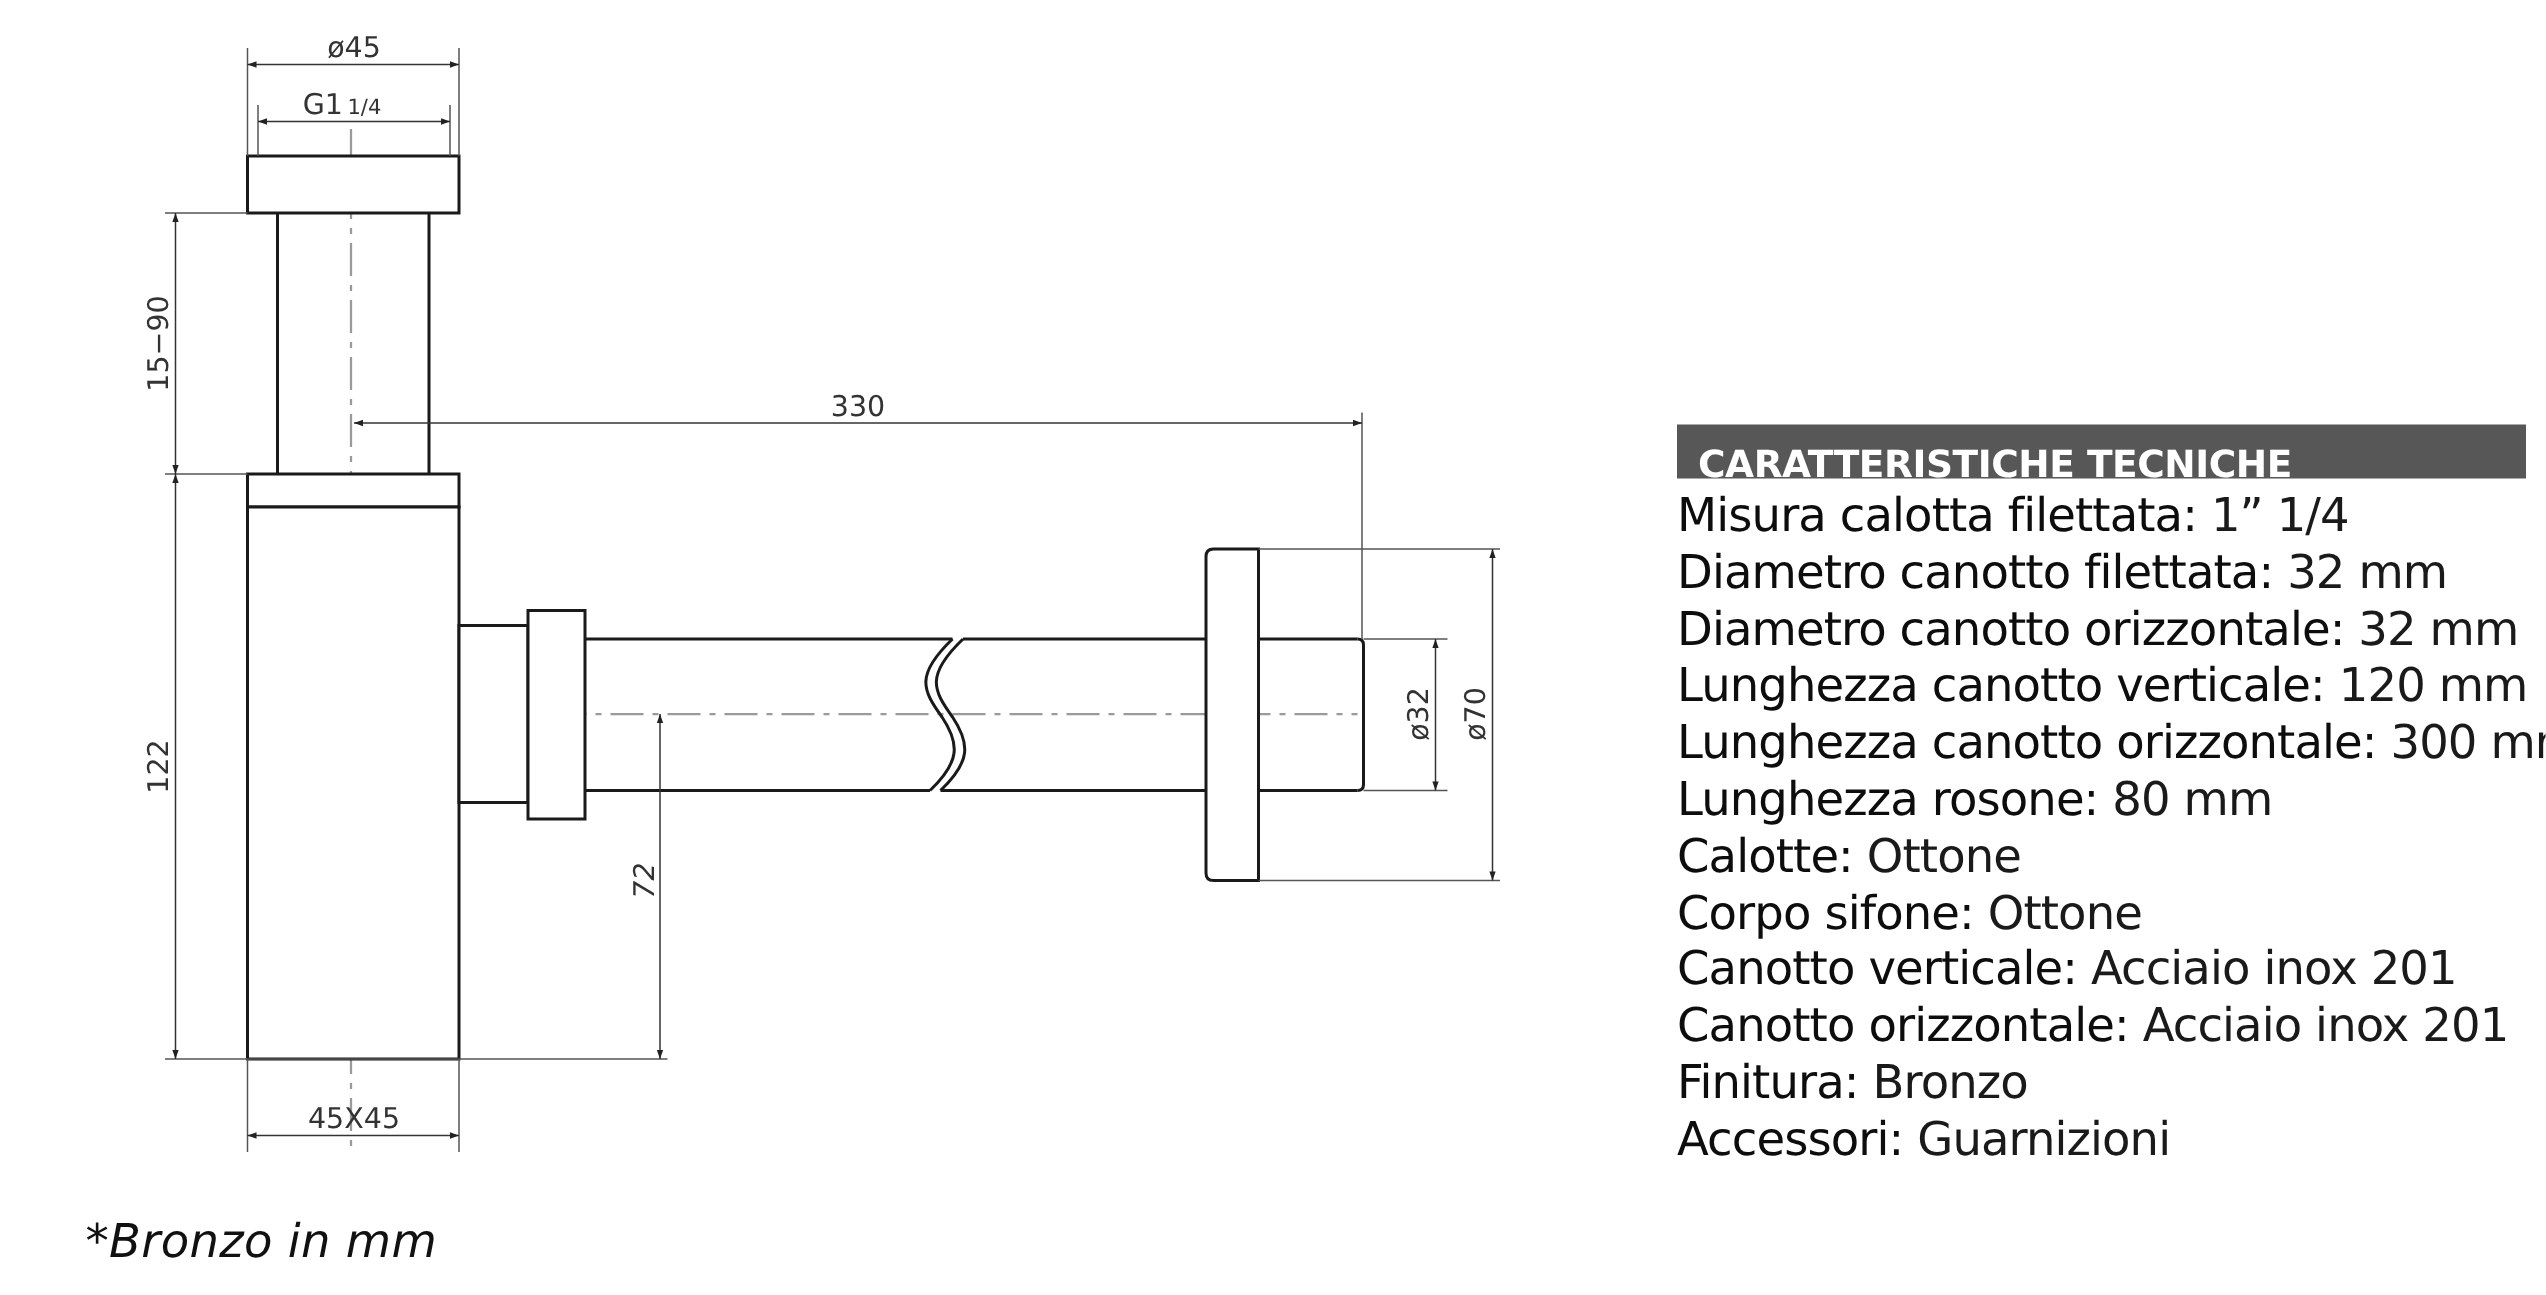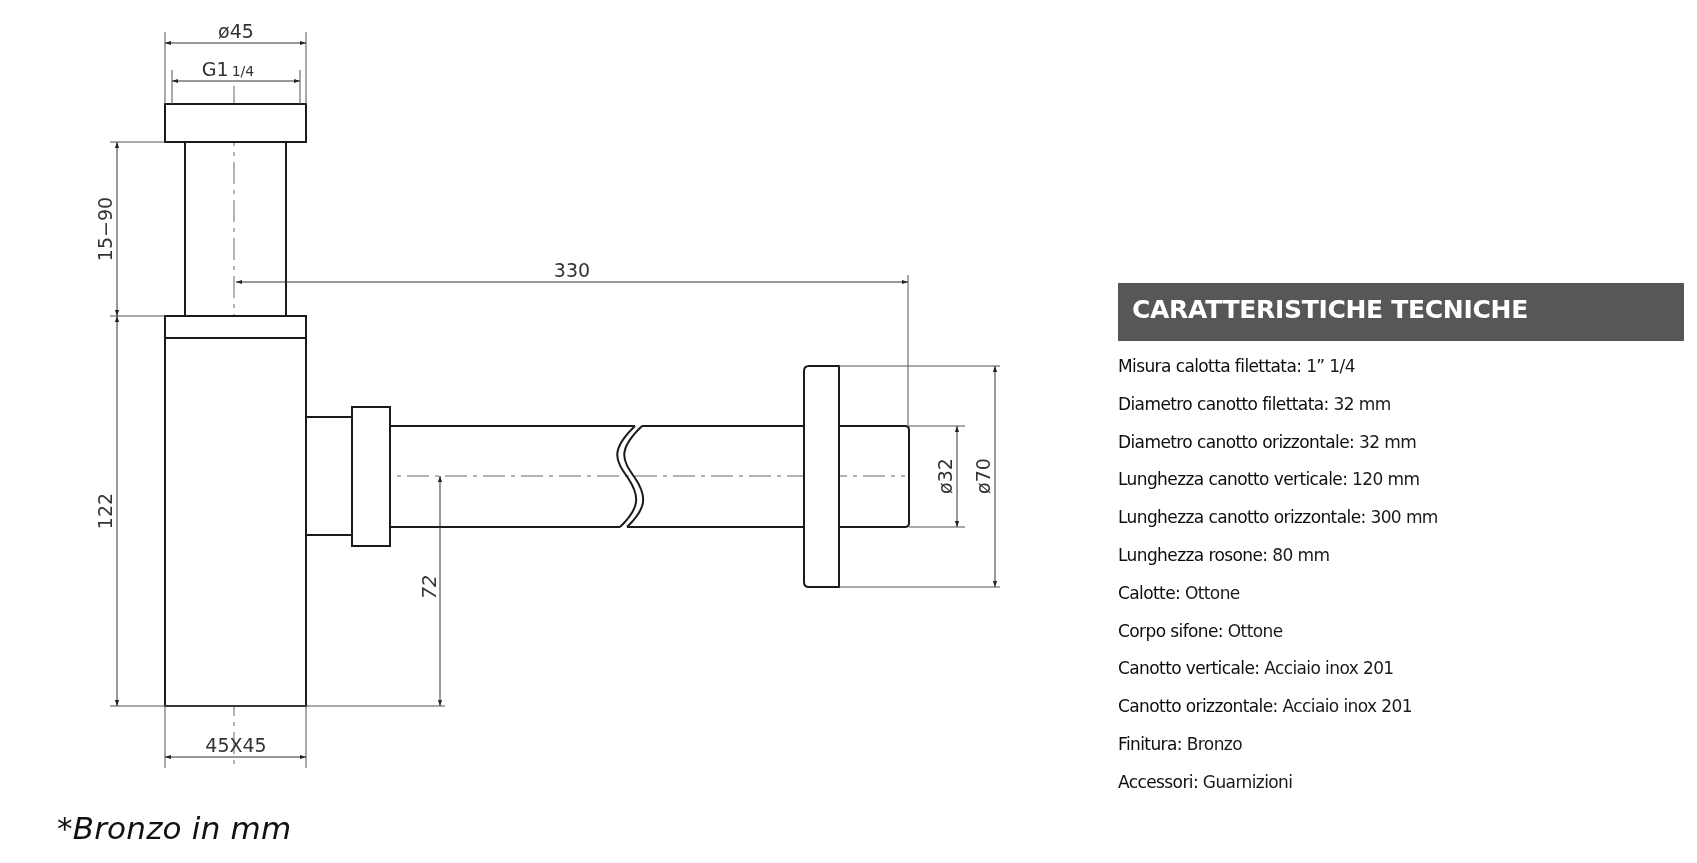--- a/index.html
+++ b/index.html
@@ -1,23 +1,23 @@
 <!DOCTYPE html>
 <html><head>
   <meta charset="utf-8">
   <style>
     html, body { margin:0; padding:0; background:#ffffff; }
     body { width:1697px; height:863px; position:relative; overflow:hidden; font-family:"DejaVu Sans", sans-serif; }
     #drawing { position:absolute; left:0; top:0; width:1100px; height:863px; }
     #drawing text { font-family:"DejaVu Sans", sans-serif; fill:#333; }
     .footnote { position:absolute; left:57px; top:810px; font-family:"DejaVu Sans", sans-serif; font-style:italic; font-size:31px; color:#111; letter-spacing:0.2px; }
     .spec-panel { position:absolute; left:1118px; top:283px; width:566px; }
-    .spec-header { background:#575757; color:#ffffff; height:58px; line-height:54px; padding-left:14px; font-family:"DejaVu Sans", sans-serif; font-weight:bold; font-size:25px; letter-spacing:-0.3px; }
+    .spec-header { background:#575757; color:#ffffff; height:36px; line-height:54px; padding-left:14px; font-family:"DejaVu Sans", sans-serif; font-weight:bold; font-size:25px; letter-spacing:-0.3px; }
     .spec-list { list-style:none; margin:0; padding:0; margin-top:7px; }
-    .spec-list li { font-family:"DejaVu Sans", sans-serif; font-size:17px; line-height:37.8px; color:#111; white-space:nowrap; letter-spacing:-0.6px; }
+    .spec-list li { font-family:"DejaVu Sans", sans-serif; font-size:31px; line-height:37.8px; color:#111; white-space:nowrap; letter-spacing:-0.6px; }
     .spec-list .lbl { color:#0d0d0d; }
     .spec-list .val { color:#1a1a1a; font-weight:normal; }
   </style>
 </head>
 <body>
 
 <svg id="drawing" viewBox="0 0 1100 863" xmlns="http://www.w3.org/2000/svg">
   <defs>
     <marker id="arr" viewBox="0 0 10 10" refX="10" refY="5" markerWidth="10" markerHeight="6" orient="auto-start-reverse" markerUnits="userSpaceOnUse">
       <path d="M0,1.5 L10,5 L0,8.5 z" fill="#222"></path>

